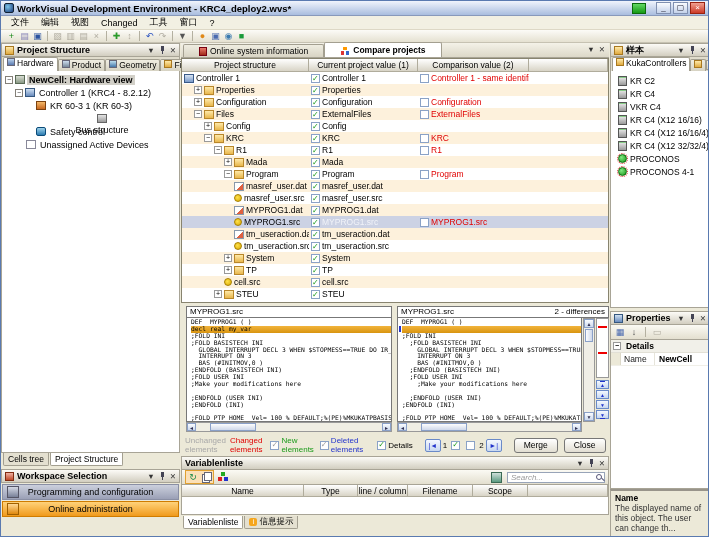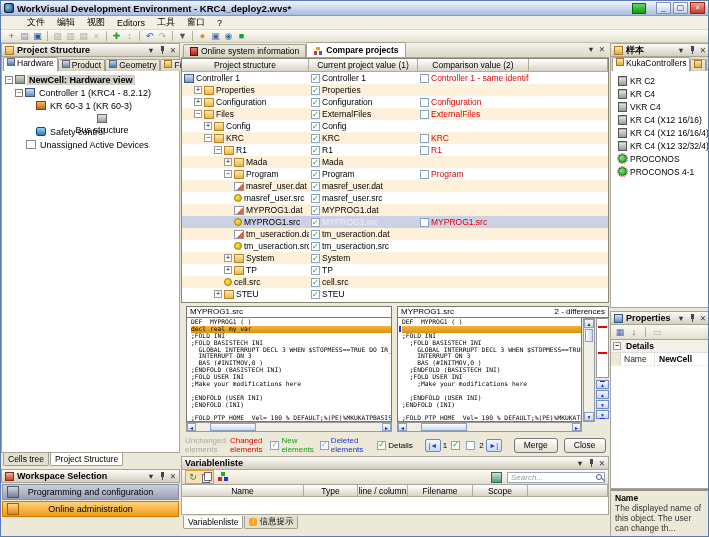--- a/index.html
+++ b/index.html
@@ -11,21 +11,21 @@
   .titlebar{position:absolute;top:0;left:0;width:100%;height:15px;display:flex;align-items:center;gap:3px;
             padding:0 3px;background:linear-gradient(#f0f4fc,#a9bddf);border-bottom:1px solid #8899bb;}
   .app-icon{width:10px;height:10px;border-radius:2px;background:radial-gradient(circle at 35% 35%,#7cc4e8,#1a3a7a);border:1px solid #123;flex:none;}
   .wtitle{font-weight:bold;font-size:9.5px;white-space:nowrap;}
   .tb-btns{margin-left:auto;display:flex;gap:2px;align-items:center;}
   .tb-green{width:14px;height:11px;background:linear-gradient(#63d863,#159a15);border:1px solid #0a6a0a;margin-right:8px;}
   .tb-btn{width:15px;height:12px;font-size:8px;line-height:10px;text-align:center;color:#223;
           background:linear-gradient(#fafcff,#c4d2ea);border:1px solid #8090b0;}
   .tb-btn.close{background:linear-gradient(#f0a090,#cc3a28);color:#fff;border-color:#992211;}
   .menubar{position:absolute;top:15px;left:0;width:100%;height:14px;display:flex;align-items:center;
-           background:#f2f0e3;border-bottom:1px solid #ddd8c6;padding:0 20px;}
+           background:#f2f0e3;border-bottom:1px solid #ddd8c6;padding:0 4px;}
   .menu-item{padding:0 6px;}
   .toolbar{position:absolute;top:29px;left:0;width:100%;height:13px;display:flex;align-items:center;
            background:linear-gradient(#fcfbf7,#e5e1d1);border-bottom:1px solid #c6c2b2;padding:0 4px;}
   .ticon{width:13px;height:12px;text-align:center;font-size:9px;line-height:12px;}
   .tsep{width:1px;height:10px;background:#b4b0a0;margin:0 3px;}
   
   .phead{position:absolute;left:0;width:100%;height:14px;display:flex;align-items:center;gap:3px;padding:0 3px;
          background:linear-gradient(#fcfbf7,#d2cec0);border:1px solid #a8a496;font-weight:bold;font-size:9px;}
   .pico{width:9px;height:9px;flex:none;}
   .hbtns{margin-left:auto;display:flex;gap:4px;align-items:center;}
@@ -76,21 +76,21 @@
   .ws-item.prog{top:441px;background:linear-gradient(#ccd0dd,#9ba0b6);border:1px solid #8a8fa4;}
   .ws-item.online{top:458px;background:linear-gradient(#ffd27a,#f09a1c);border:1px solid #cf7c00;}
   .wsico{width:12px;height:12px;margin:0 4px;flex:none;border:1px solid #556;}
   .wsico.w1{background:linear-gradient(#d4d8e4,#788098);}
   .wsico.w2{background:linear-gradient(#ffd894,#e08a10);border-color:#a06000;}
   .ws-label{flex:1;text-align:center;margin-right:20px;}
   
   .center-col{position:absolute;top:42px;left:180px;width:428px;height:495px;}
   .doc-tabs{position:absolute;top:0;left:0;width:100%;height:15px;display:flex;align-items:flex-end;
             background:linear-gradient(#f4f2e8,#dcd8c8);border-bottom:1px solid #a8a496;padding-left:2px;}
-  .doc-tab{display:flex;align-items:center;gap:3px;height:13px;padding:0 6px;font-size:8.5px;white-space:nowrap;
+  .doc-tab{display:flex;align-items:center;gap:3px;height:13px;padding:0 15px;font-size:8.5px;white-space:nowrap;
            background:linear-gradient(#efede1,#d8d4c4);border:1px solid #a39f90;border-bottom:none;border-radius:2px 2px 0 0;}
   .doc-tab.active{background:#fff;height:15px;font-weight:bold;}
   .osico{width:8px;height:9px;background:linear-gradient(#e87a6a,#a02a1a);border:1px solid #701;flex:none;}
   .cmpico{width:10px;height:9px;flex:none;background:
       radial-gradient(circle 2px at 2.5px 7px,#d33 90%,transparent),
       radial-gradient(circle 2px at 7.5px 7px,#36c 90%,transparent),
       radial-gradient(circle 2px at 5px 2.5px,#f90 90%,transparent);}
   .cmp-wrap{position:absolute;top:15px;left:0;width:428px;height:245px;background:#fff;border:1px solid #88846f;overflow:hidden;}
   .cmp-head{display:flex;height:13px;}
   .ch{background:linear-gradient(#fff,#d8d4c6);border-right:1px solid #b0ac9c;border-bottom:1px solid #b0ac9c;
@@ -218,21 +218,21 @@
       <span class="tb-btn">_</span>
       <span class="tb-btn">▢</span>
       <span class="tb-btn close">×</span>
     </span>
   </div>
 
   <div class="menubar" id="menubar">
       <span class="menu-item">文件</span>
       <span class="menu-item">编辑</span>
       <span class="menu-item">视图</span>
-      <span class="menu-item">Editors</span>
+      <span class="menu-item">Changed</span>
       <span class="menu-item">工具</span>
       <span class="menu-item">窗口</span>
       <span class="menu-item">?</span>
     </div>
   <div class="toolbar" id="toolbar">
       <span class="ticon" style="color: rgb(26, 138, 26);">+</span>
       <span class="ticon" style="color: rgb(138, 134, 184);">▤</span>
       <span class="ticon" style="color: rgb(42, 82, 160);">▣</span>
       <span class="tsep"></span>
       <span class="ticon" style="color: rgb(176, 172, 160);">▧</span>

